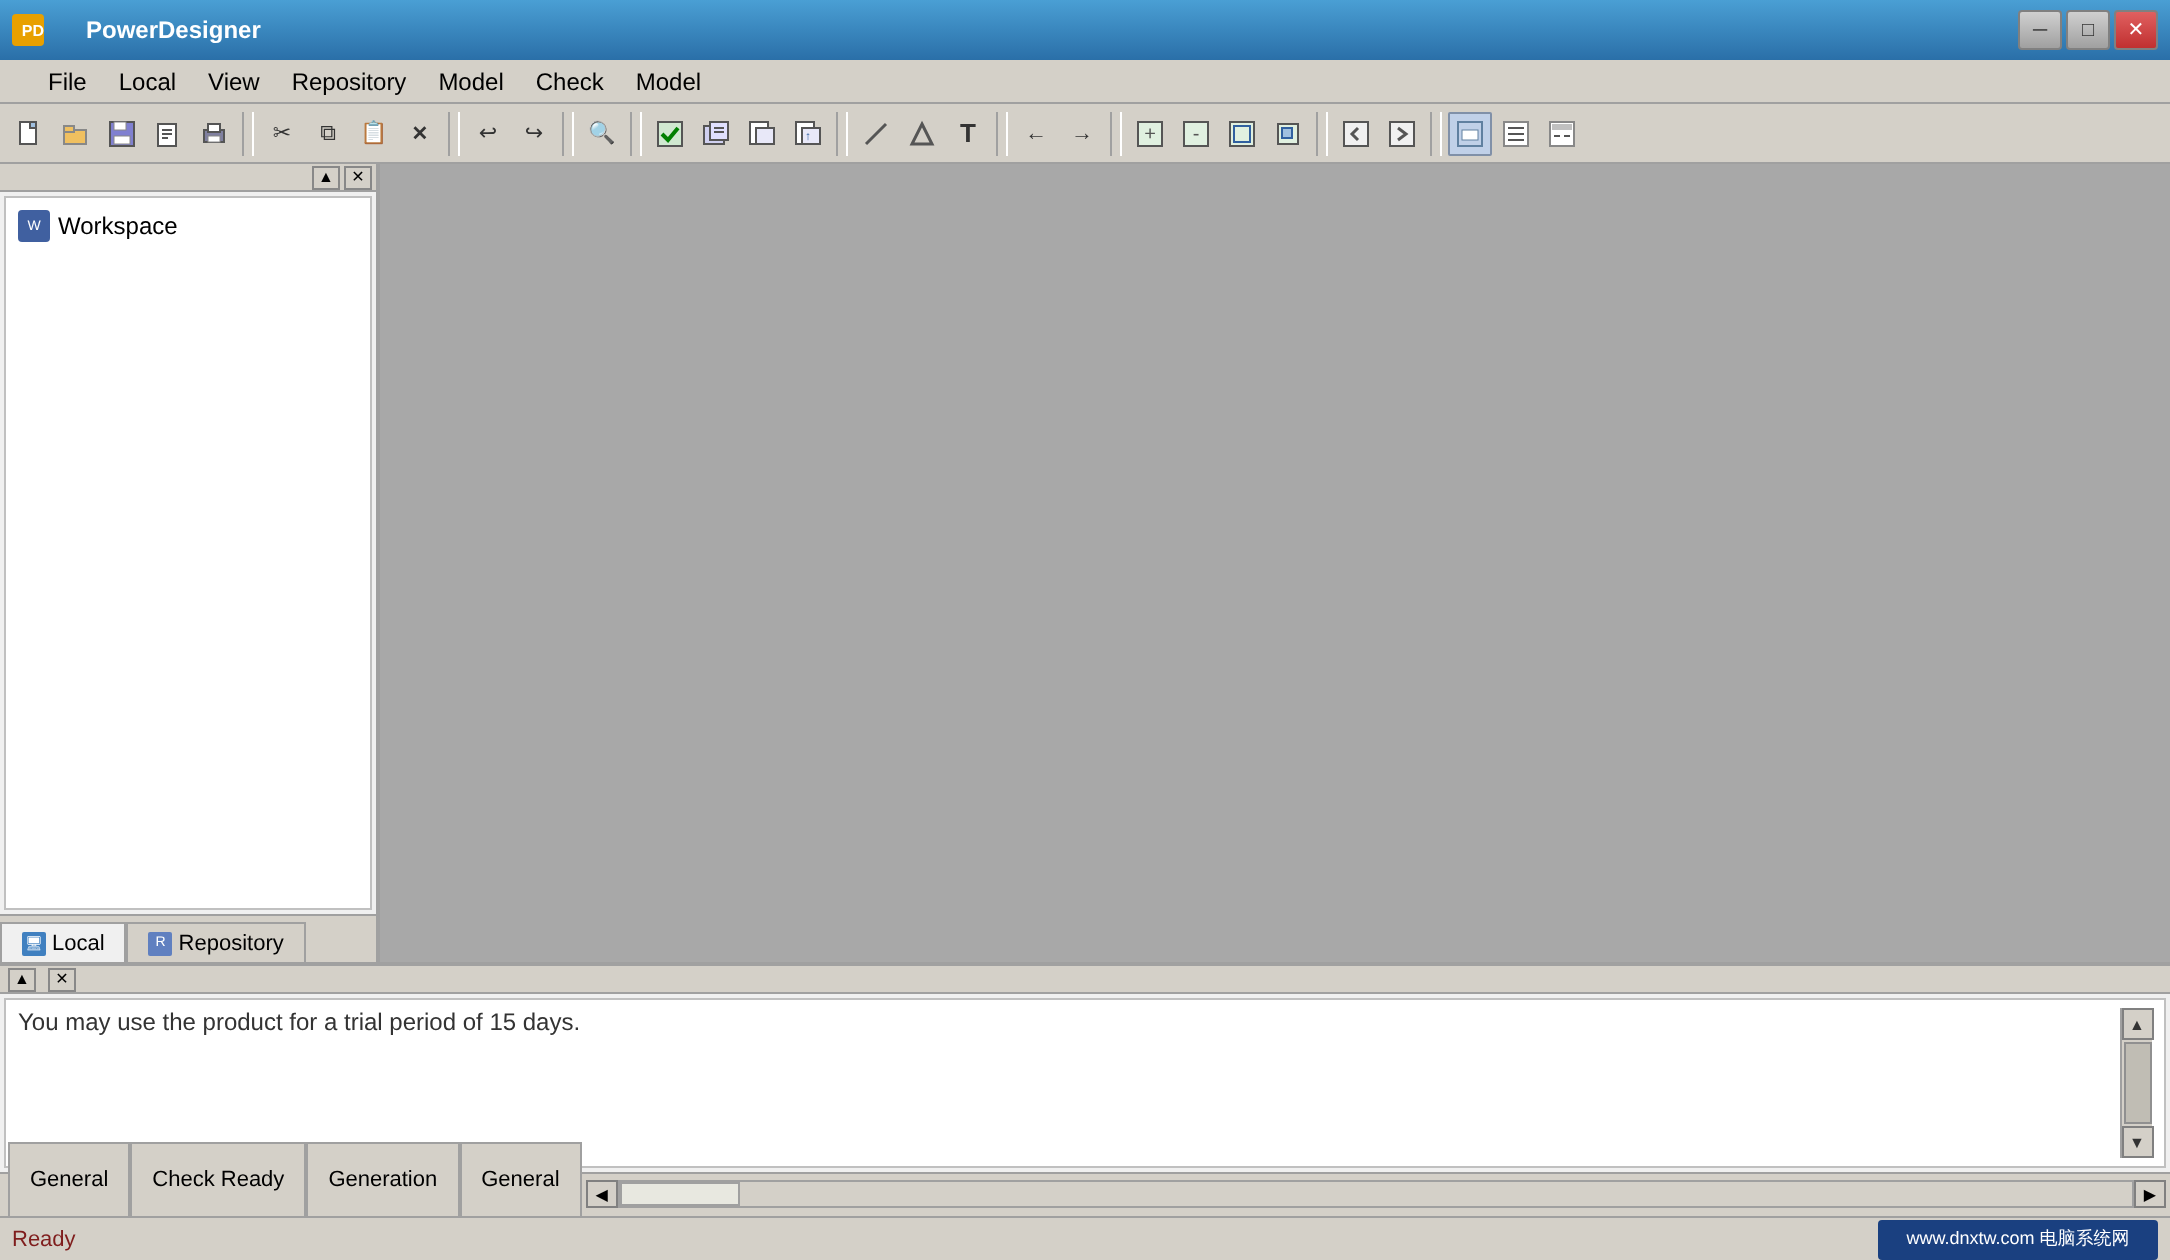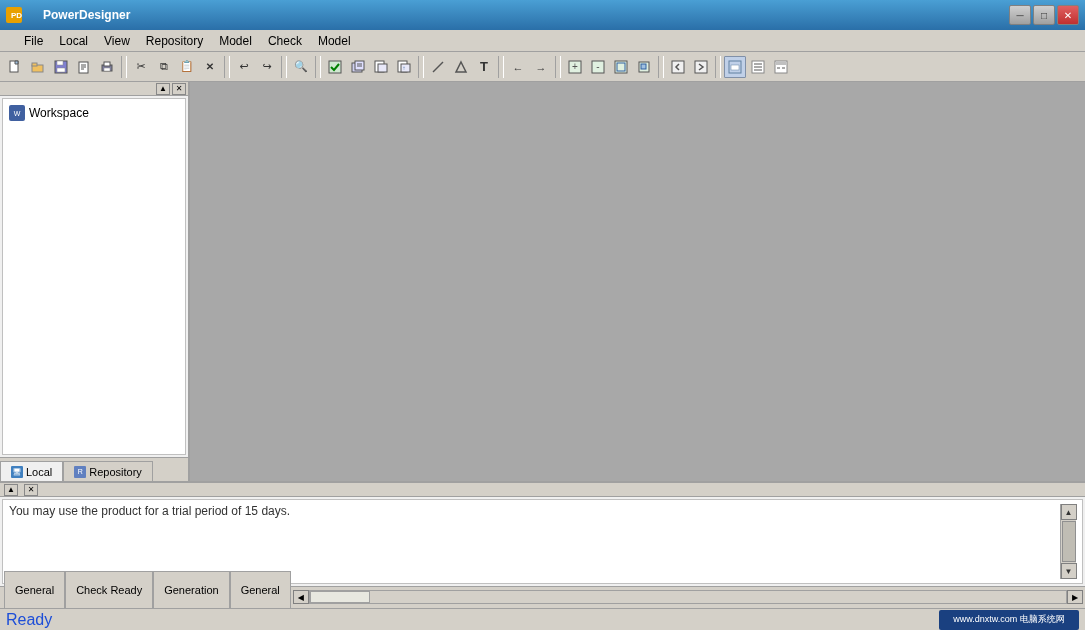--- a/index.html
+++ b/index.html
@@ -281,22 +281,22 @@
     #status-bar {
       width: 100%;
       height: 22px;
       background: #d4d0c8;
       border-top: 1px solid #a0a0a0;
       display: flex;
       align-items: center;
       padding: 0 6px;
     }
     #status-text {
-      font-size: 16px;
-      color: #1d4ed8;
+      font-size: 11px;
+      color: #7f1d1d;
       flex: 1;
     }
     #watermark-box {
       width: 120px;
       height: 20px;
       background: #2060a0;
       display: flex; align-items: center; justify-content: center;
     }
     #watermark-box span {
       font-size: 9px;

